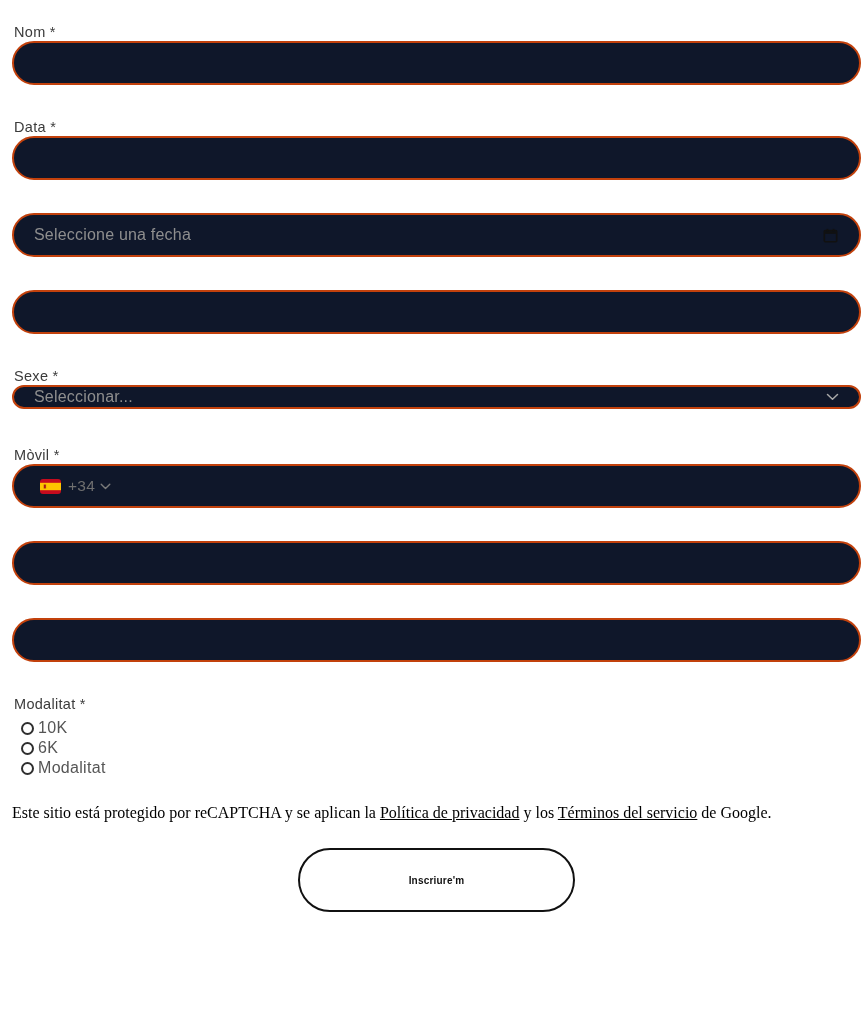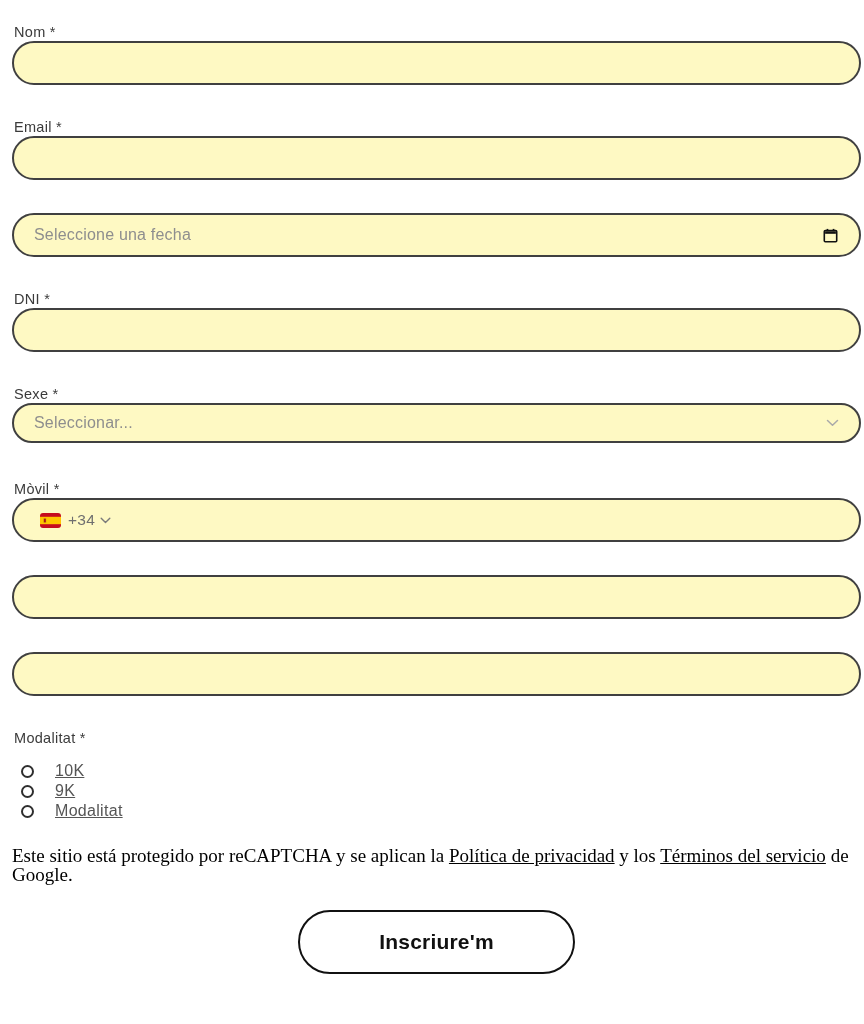--- a/index.html
+++ b/index.html
@@ -21,43 +21,43 @@
     font-size: 14.5px;
     line-height: 18px;
     color: #3b3b3b;
     letter-spacing: 0.3px;
     padding-left: 2px;
   }
   .pill-input {
     display: block;
     width: 100%;
     height: 44px;
-    border: 2px solid #404040;
+    border: 2px solid #c2410c;
     border-radius: 22px;
-    background: #fef9c3;
+    background: #0f172a;
     padding: 0 20px;
     font-family: "Liberation Sans", sans-serif;
     font-size: 16px;
     color: #3b3b3b;
     outline: none;
   }
   .pill-flex {
     display: flex;
     align-items: center;
   }
   .pill-flex .spacer { flex: 1; }
   .placeholder-text {
     color: #8e8e8e;
     font-size: 16px;
     letter-spacing: 0.2px;
     white-space: nowrap;
   }
   .group-select { margin-bottom: 37px; }
   .pill-select {
-    height: 40px;
+    height: 24px;
     border-radius: 20px;
     cursor: pointer;
     text-align: right;
   }
   .pill-phone { padding-left: 26px; }
   .flag-wrap {
     display: inline-block;
     width: 21px;
     height: 15px;
     border-radius: 3px;
@@ -85,106 +85,104 @@
   .chevron-icon { flex: 0 0 auto; display: inline-block; line-height: 0; }
   .calendar-btn {
     flex: 0 0 auto;
     background: none;
     border: none;
     padding: 0;
     line-height: 0;
     cursor: pointer;
   }
   .group-radio { margin-bottom: 0; }
-  .group-radio .field-label { margin-bottom: 14px; }
+  .group-radio .field-label { margin-bottom: 5px; }
   .radio-row {
     display: flex;
     align-items: center;
     height: 20px;
     padding-left: 9px;
     cursor: pointer;
   }
   .radio-circle {
     display: inline-block;
     width: 13px;
     height: 13px;
     border: 2px solid #2f2f2f;
     border-radius: 50%;
     background: #ffffff;
     flex: 0 0 auto;
   }
   .radio-label {
     font-size: 16px;
     color: #555555;
     letter-spacing: 0.3px;
-    margin-left: 21px;
-    text-decoration: underline;
+    margin-left: 4px;
   }
   .recaptcha-note {
     margin-top: 25px;
     padding-left: 0;
     font-family: "Liberation Serif", serif;
-    font-size: 19px;
+    font-size: 16px;
     line-height: 19px;
     color: #000000;
   }
   .recaptcha-note a {
     color: #000000;
     text-decoration: underline;
     cursor: pointer;
   }
   .submit-btn {
     display: block;
     margin: 26px auto 0 auto;
     width: 277px;
     height: 64px;
     background: #ffffff;
     border: 2px solid #111111;
     border-radius: 32px;
     font-family: "Liberation Sans", sans-serif;
-    font-size: 21px;
+    font-size: 10px;
     font-weight: 700;
     color: #111111;
     letter-spacing: 0.2px;
     cursor: pointer;
   }
 </style>
 </head>
 <body>
 
 <div class="page">
   <div class="form-area">
 
     <div class="group">
       <label class="field-label">Nom *</label>
       <input class="pill-input" type="text" style="">
     </div>
 
     <div class="group">
-      <label class="field-label">Email *</label>
+      <label class="field-label">Data *</label>
       <input class="pill-input" type="text" style="">
     </div>
 
     <div class="group">
       <div class="pill-input pill-flex">
         <span class="placeholder-text">Seleccione una fecha</span>
         <span class="spacer"></span>
         <button class="calendar-btn">
           <svg width="17" height="17" viewBox="0 0 17 17" fill="none">
             <rect x="2.3" y="3.6" width="12.4" height="11.2" rx="1" stroke="#111111" stroke-width="1.6"></rect>
             <rect x="3.1" y="4.4" width="10.8" height="2.4" fill="#111111"></rect>
             <rect x="4.6" y="1.9" width="1.7" height="2.2" fill="#111111"></rect>
             <rect x="10.7" y="1.9" width="1.7" height="2.2" fill="#111111"></rect>
           </svg>
         </button>
       </div>
     </div>
 
     <div class="group">
-      <label class="field-label">DNI *</label>
       <input class="pill-input" type="text" style="">
     </div>
 
     <div class="group group-select">
       <label class="field-label">Sexe *</label>
       <div class="pill-input pill-flex pill-select">
         <span class="placeholder-text">Seleccionar...</span>
         <span class="spacer"></span>
         <span class="chevron-icon">
           <svg width="13" height="8" viewBox="0 0 13 8" fill="none">
@@ -224,21 +222,21 @@
     </div>
 
     <div class="group group-radio">
       <label class="field-label">Modalitat *</label>
       <div class="radio-row">
         <span class="radio-circle"></span>
         <span class="radio-label">10K</span>
       </div>
       <div class="radio-row">
         <span class="radio-circle"></span>
-        <span class="radio-label">9K</span>
+        <span class="radio-label">6K</span>
       </div>
       <div class="radio-row">
         <span class="radio-circle"></span>
         <span class="radio-label">Modalitat</span>
       </div>
     </div>
 
     <p class="recaptcha-note"><span>Este sitio está protegido por reCAPTCHA y se aplican la </span><a>Política de privacidad</a><span> y los </span><a>Términos del servicio</a><span> de Google.</span></p>
 
     <button class="submit-btn">Inscriure'm</button>

